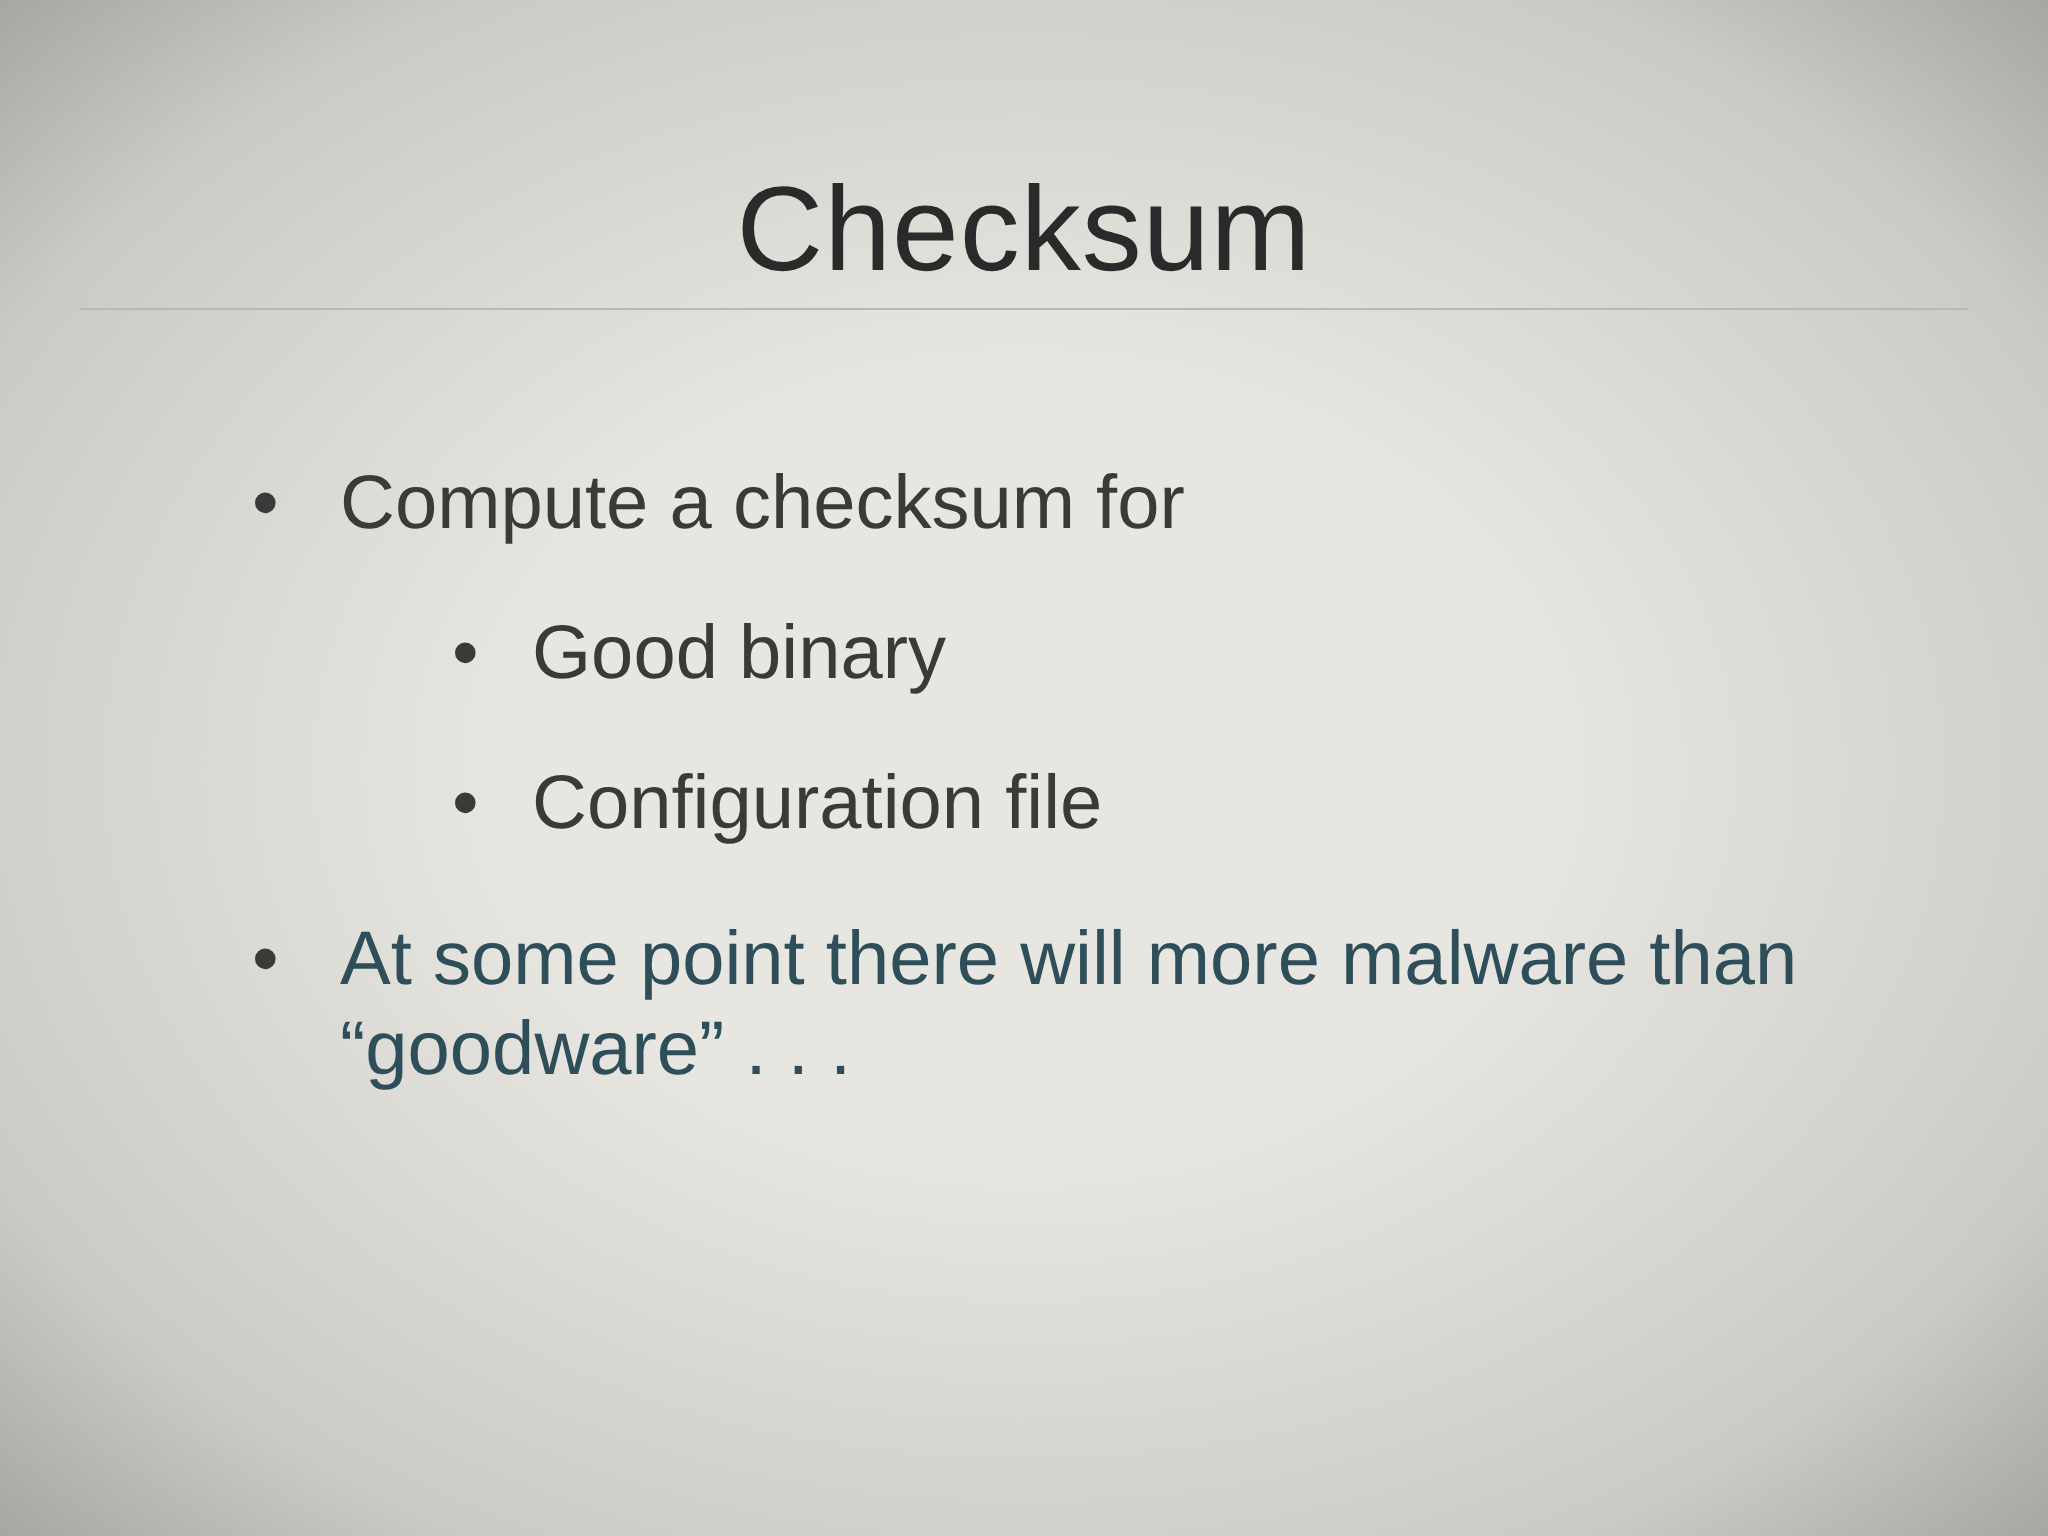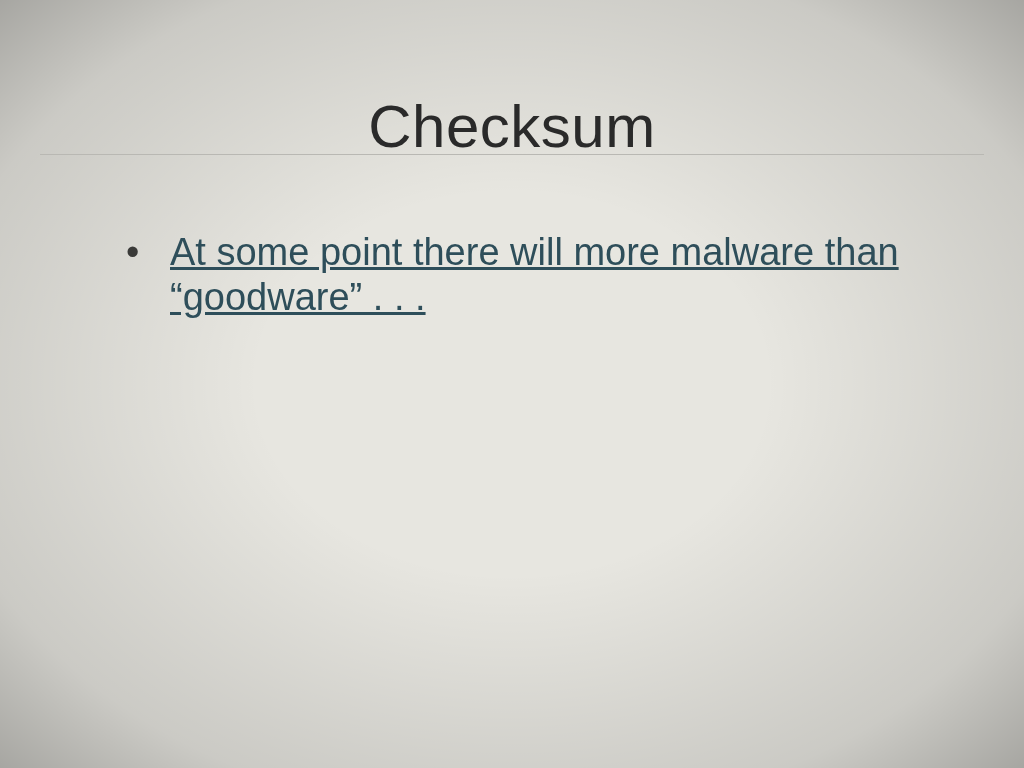--- a/index.html
+++ b/index.html
@@ -25,21 +25,20 @@
   .title {
     position: absolute;
     top: 80px;
     left: 0;
     width: 100%;
     text-align: center;
     font-size: 60px;
     font-weight: 400;
     color: #2a2a2a;
     letter-spacing: 0.5px;
-    margin-top: 12px;
   }
   .rule {
     position: absolute;
     top: 154px;
     left: 40px;
     right: 40px;
     height: 1px;
     background: #b9b8b3;
   }
   .content {
@@ -84,32 +83,42 @@
   ul.sub > li::before {
     content: "•";
     position: absolute;
     left: 6px;
     top: 0;
     font-size: 38px;
     color: #3a3a38;
   }
   .highlight {
     color: #2e4e5a;
-    text-decoration: underline;
   }
 </style>
 </head>
 <body>
 
 <div class="slide">
 
   <div class="title">Checksum</div>
   <div class="rule"></div>
 
   <div class="content">
     <ul class="top">
+      <li>
+        <span>Compute a checksum for</span>
+        <ul class="sub">
+          <li>
+            <span>Good binary</span>
+          </li>
+          <li>
+            <span>Configuration file</span>
+          </li>
+        </ul>
+      </li>
       <li class="highlight">
         <span>At some point there will more malware than “goodware” . . .</span>
       </li>
     </ul>
   </div>
 
 </div>
 
 </body></html>

